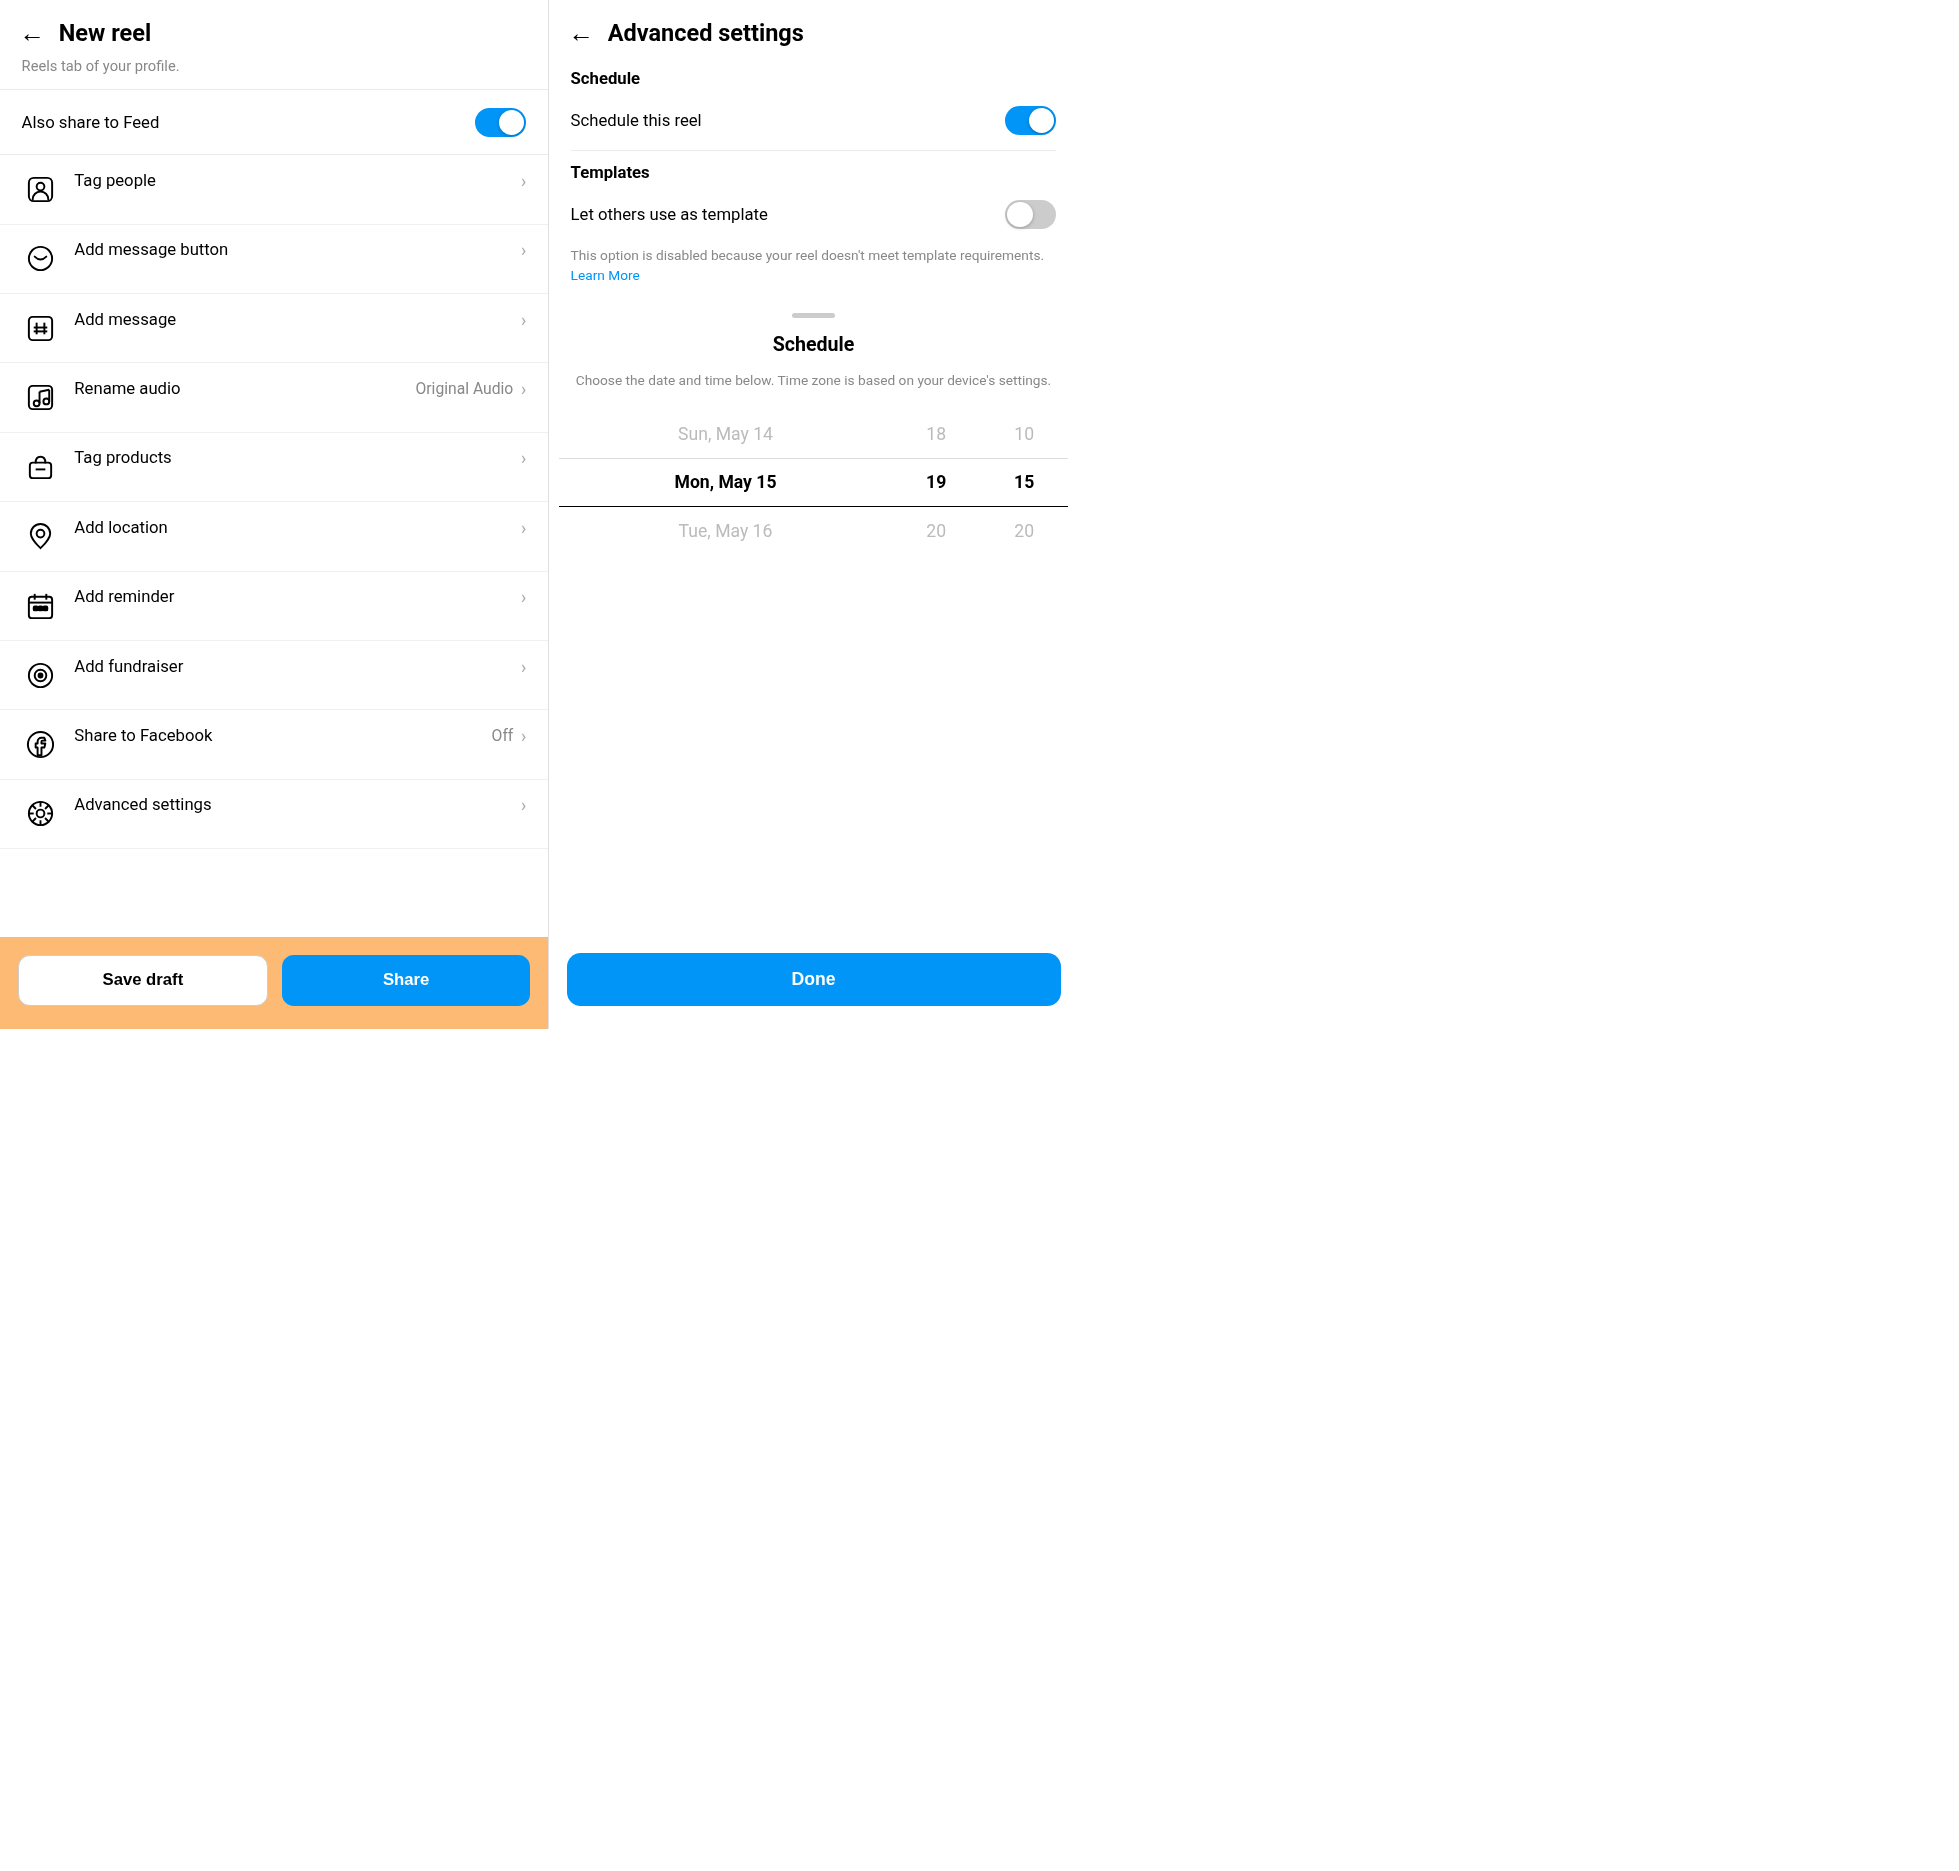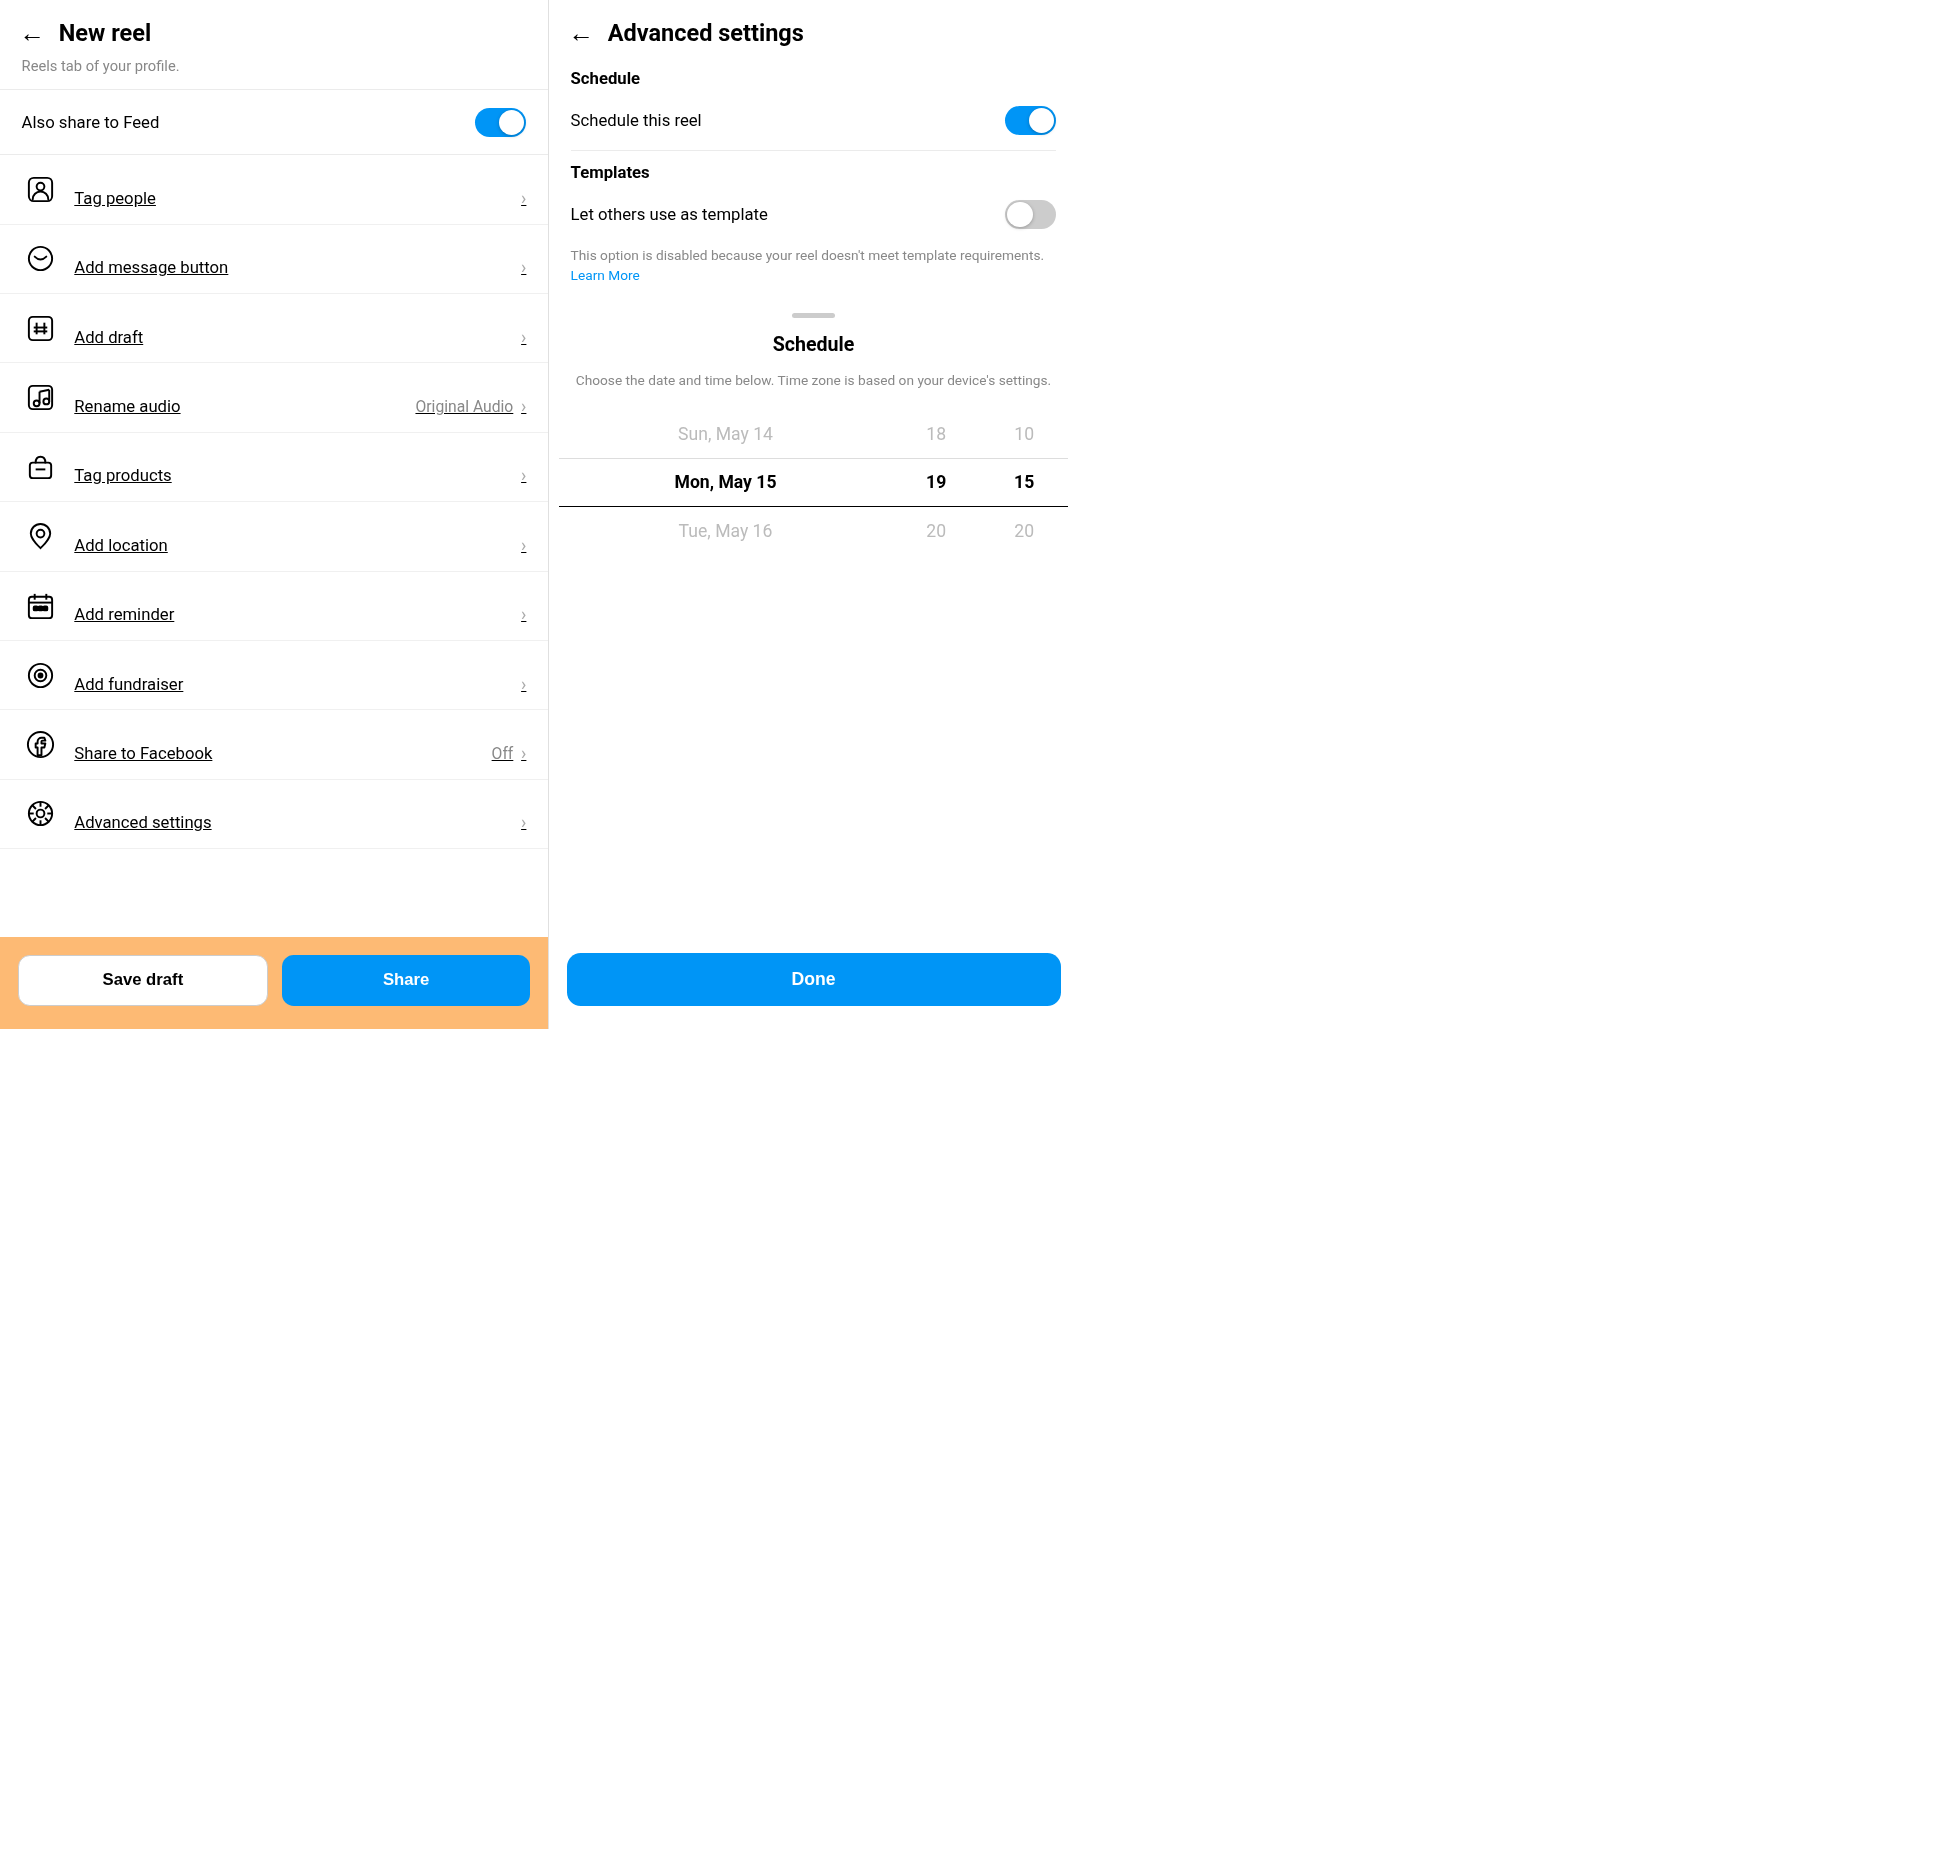--- a/index.html
+++ b/index.html
@@ -85,25 +85,24 @@
       position: absolute;
       top: 2px;
       box-shadow: 0 1px 3.9px rgba(0,0,0,0.25);
       transition: left 0.2s;
     }
     .toggle.on .toggle-knob { left: 23.5px; }
     .toggle.off .toggle-knob { left: 2px; }
 
     .menu-item {
       display: flex;
-      align-items: flex-end;
+      align-items: flex-start;
       padding: 15.7px 21.6px;
       border-bottom: 1px solid #f0f0f0;
       cursor: pointer;
-      text-decoration: underline;
     }
     .menu-item-icon {
       width: 37px;
       height: 37px;
       margin-right: 15.7px;
       display: flex;
       align-items: center;
       justify-content: center;
       flex-shrink: 0;
     }
@@ -329,21 +328,21 @@
   <div class="menu-item">
     <div class="menu-item-icon">
       <svg viewBox="0 0 32 32" fill="none" stroke="#000" stroke-width="2">
         <rect x="4" y="4" width="24" height="24" rx="4" ry="4"></rect>
         <line x1="12" y1="10" x2="12" y2="22"></line>
         <line x1="20" y1="10" x2="20" y2="22"></line>
         <line x1="9" y1="15" x2="23" y2="15"></line>
         <line x1="9" y1="19" x2="23" y2="19"></line>
       </svg>
     </div>
-    <span class="menu-item-text">Add draft</span>
+    <span class="menu-item-text">Add message</span>
     <span class="chevron">›</span>
   </div>
 
   <div class="menu-item">
     <div class="menu-item-icon">
       <svg viewBox="0 0 32 32" fill="none" stroke="#000" stroke-width="2">
         <rect x="4" y="4" width="24" height="24" rx="4" ry="4"></rect>
         <circle cx="12" cy="22" r="3"></circle>
         <circle cx="22" cy="20" r="3"></circle>
         <line x1="15" y1="22" x2="15" y2="10"></line>

